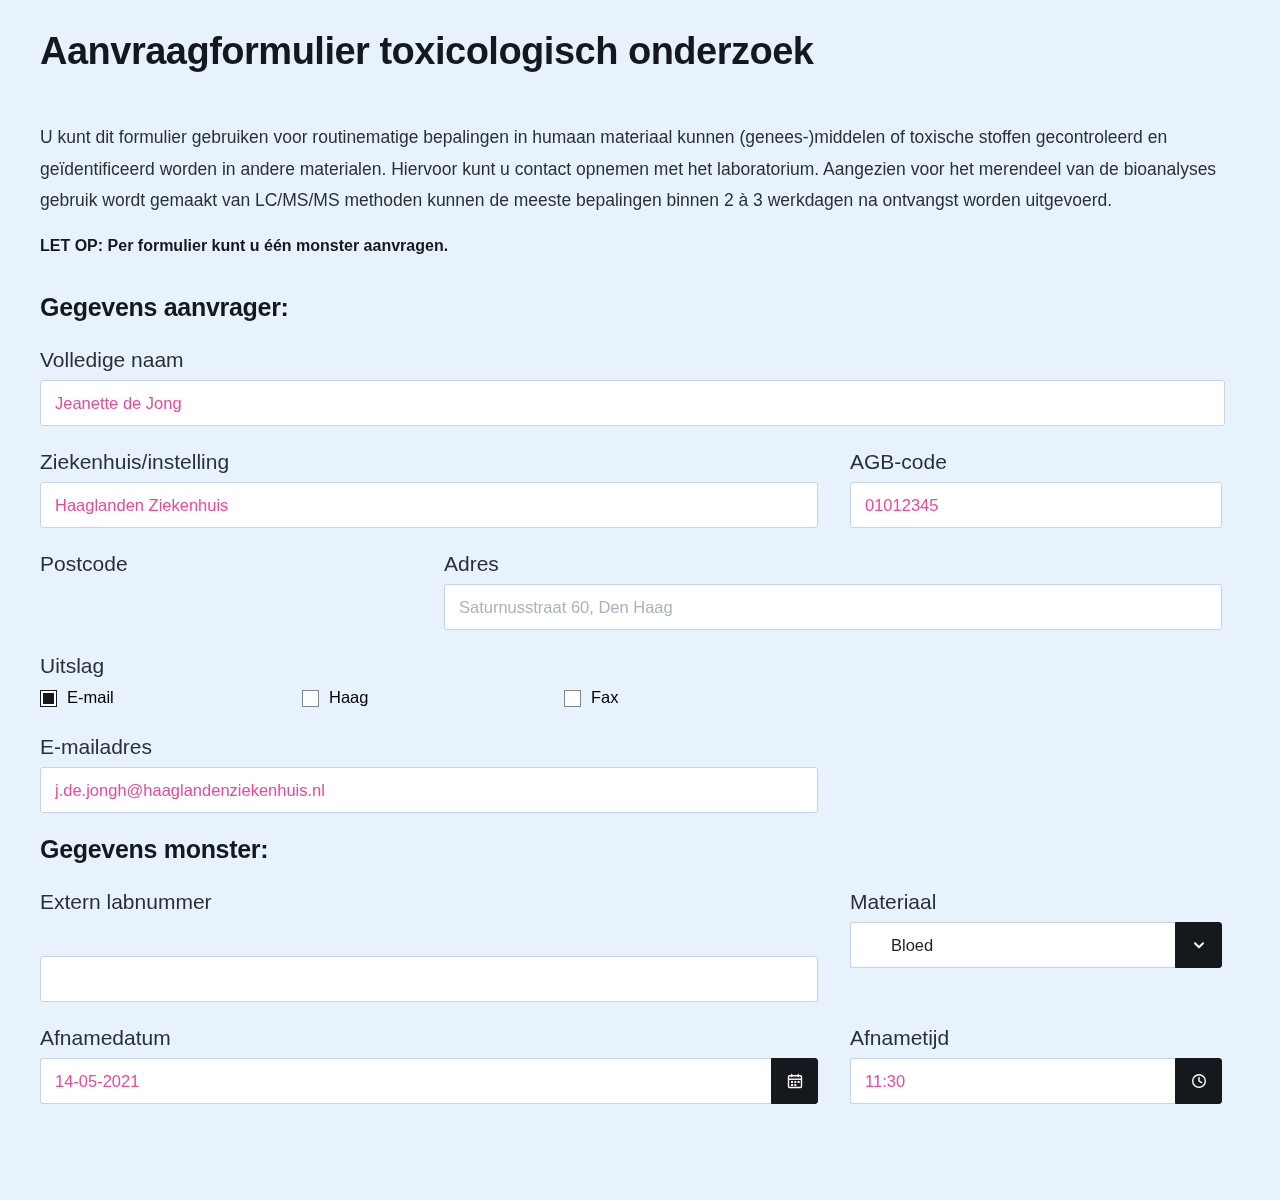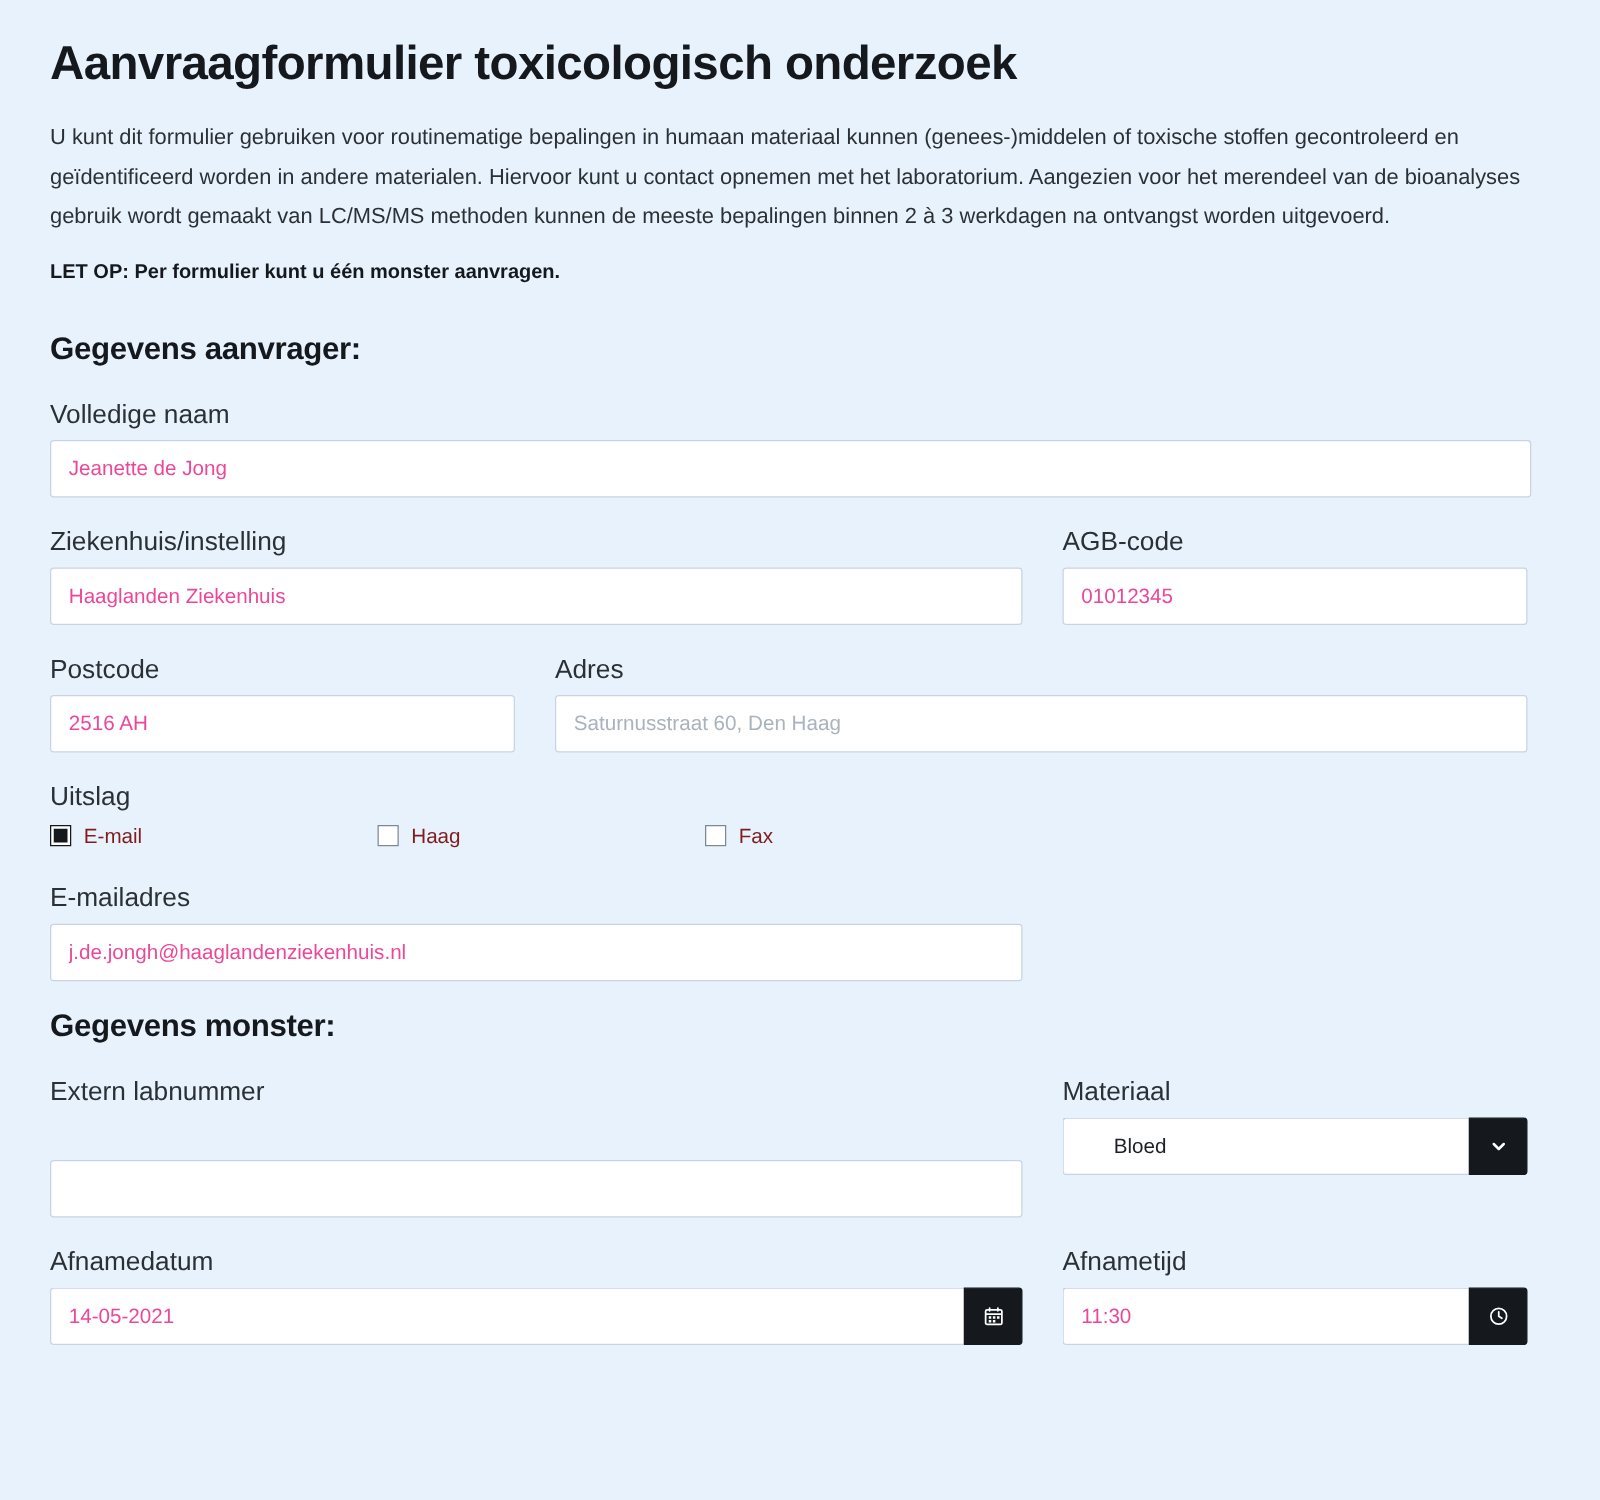--- a/index.html
+++ b/index.html
@@ -16,21 +16,21 @@
   .page {
     width: 1280px;
     min-height: 1200px;
     background: #e8f2fd;
     padding: 30px 40px 0 40px;
   }
   h1.form-title {
     font-size: 38px;
     font-weight: bold;
     letter-spacing: -0.5px;
-    margin: 0 0 20px 0;
+    margin: 0 0 48px 0;
     color: #15191e;
     line-height: 1.15;
   }
   p.intro {
     font-size: 17.5px;
     line-height: 1.82;
     color: #2b3035;
     margin: 0 0 20px 0;
     max-width: 1210px;
   }
@@ -85,23 +85,23 @@
   input.text-input::placeholder { color: #a9b3bd; }
 
   .uitslag-label { margin-bottom: 10px; }
   .checkbox-row {
     display: flex;
     align-items: center;
     margin-bottom: 28px;
   }
   .checkbox-item {
     display: flex;
-    align-items: flex-start;
+    align-items: flex-end;
     font-size: 16.5px;
-    color: #7f1d1d;
+    color: #000000;
   }
   .cb-1 { width: 262px; }
   .cb-2 { width: 262px; }
   .box {
     width: 17px;
     height: 17px;
     border: 1px solid #7c8893;
     background: #ffffff;
     margin-right: 10px;
     display: inline-block;
@@ -194,21 +194,20 @@
     </div>
     <div class="field w-agb">
       <label class="field-label">AGB-code</label>
       <input class="text-input" type="text" value="01012345" style="">
     </div>
   </div>
 
   <div class="row">
     <div class="field w-postcode">
       <label class="field-label">Postcode</label>
-      <input class="text-input" type="text" value="2516 AH" style="">
     </div>
     <div class="field w-adres">
       <label class="field-label">Adres</label>
       <input class="text-input" type="text" placeholder="Saturnusstraat 60, Den Haag" style="">
     </div>
   </div>
 
   <label class="field-label uitslag-label">Uitslag</label>
   <div class="checkbox-row">
     <div class="checkbox-item cb-1">

